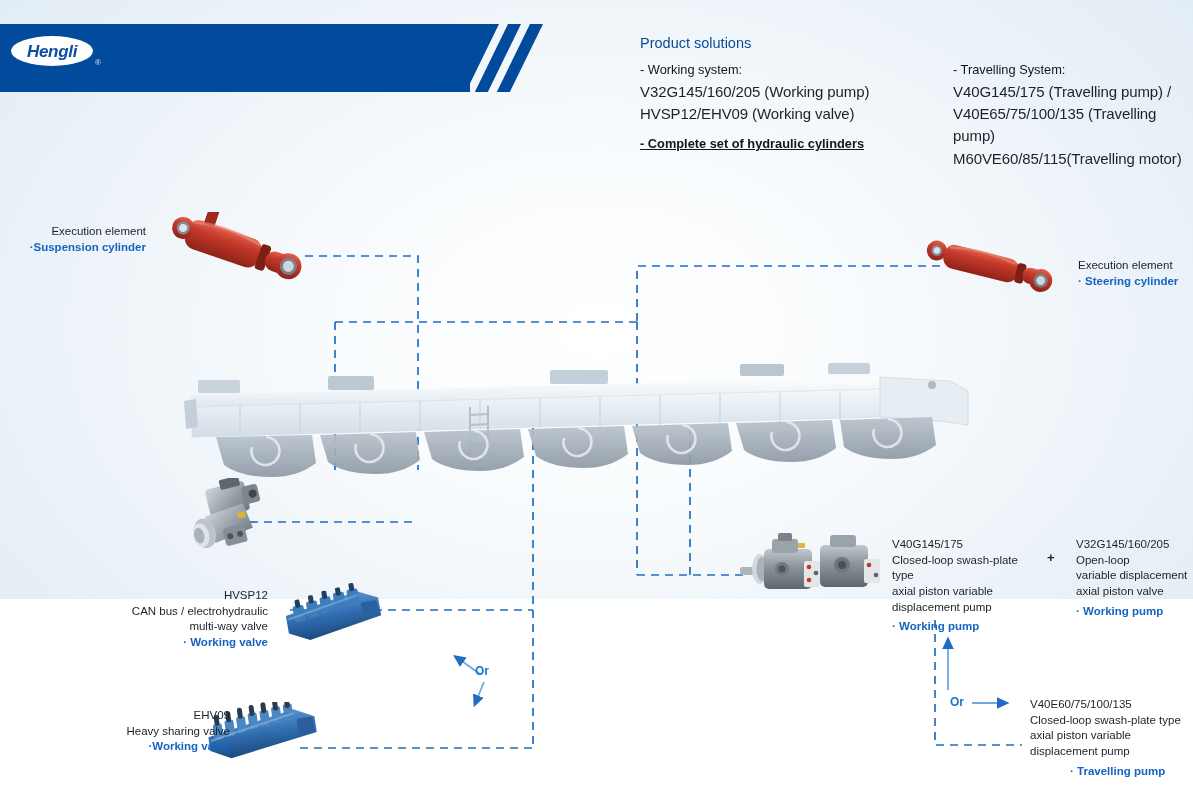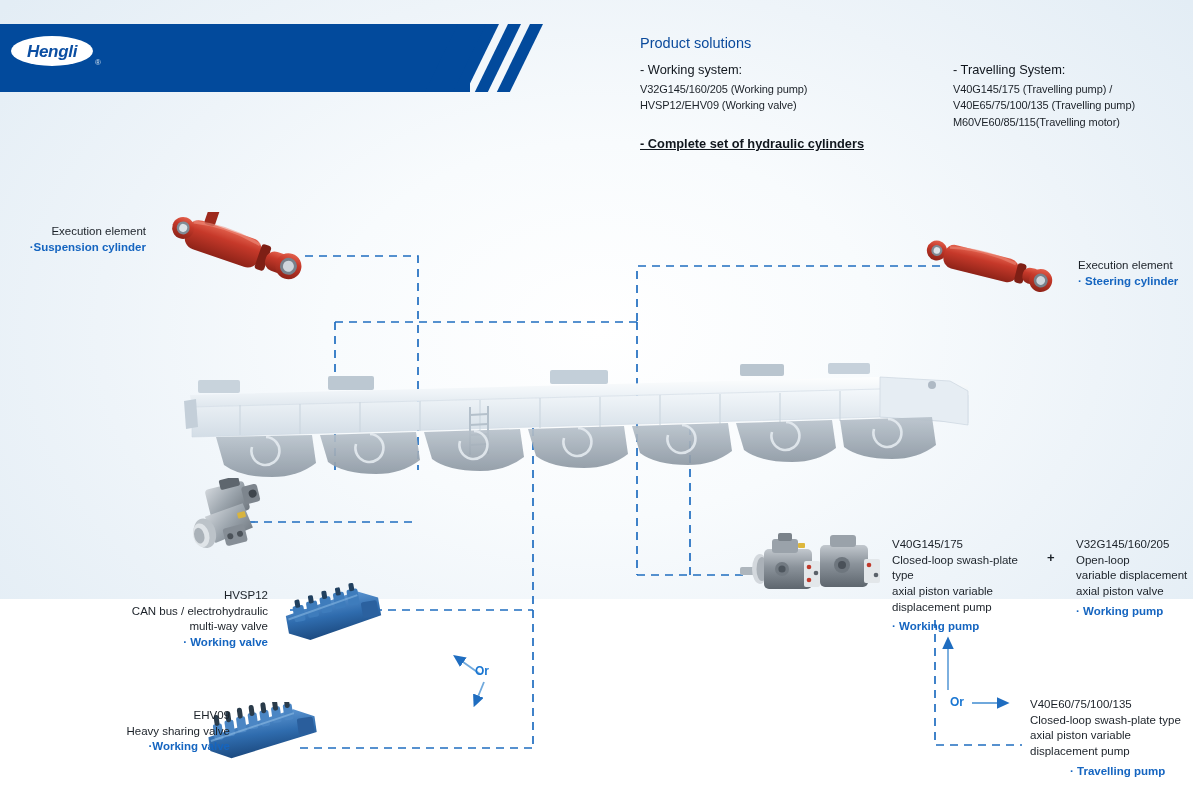--- a/index.html
+++ b/index.html
@@ -94,21 +94,21 @@
     z-index: 5;
   }
   .ps-col { position: absolute; z-index: 5; }
   .ps-col.left  { left: 640px; top: 62px; }
   .ps-col.right { left: 943px; top: 62px; margin-left: 10px; }
   .ps-head {
     font-size: 12.8px; font-weight: normal; color: #10161d;
     margin-bottom: 4px;
   }
   .ps-line {
-    font-size: 11px; color: #1b2128; line-height: 1.48;
+    font-size: 15px; color: #1b2128; line-height: 1.48;
     letter-spacing: -0.1px;
   }
   .ps-complete {
     position: absolute; left: 640px; top: 136px;
     font-size: 12.8px; font-weight: bold; color: #10161d;
     z-index: 5;
     text-decoration: underline;
   }
 
   

